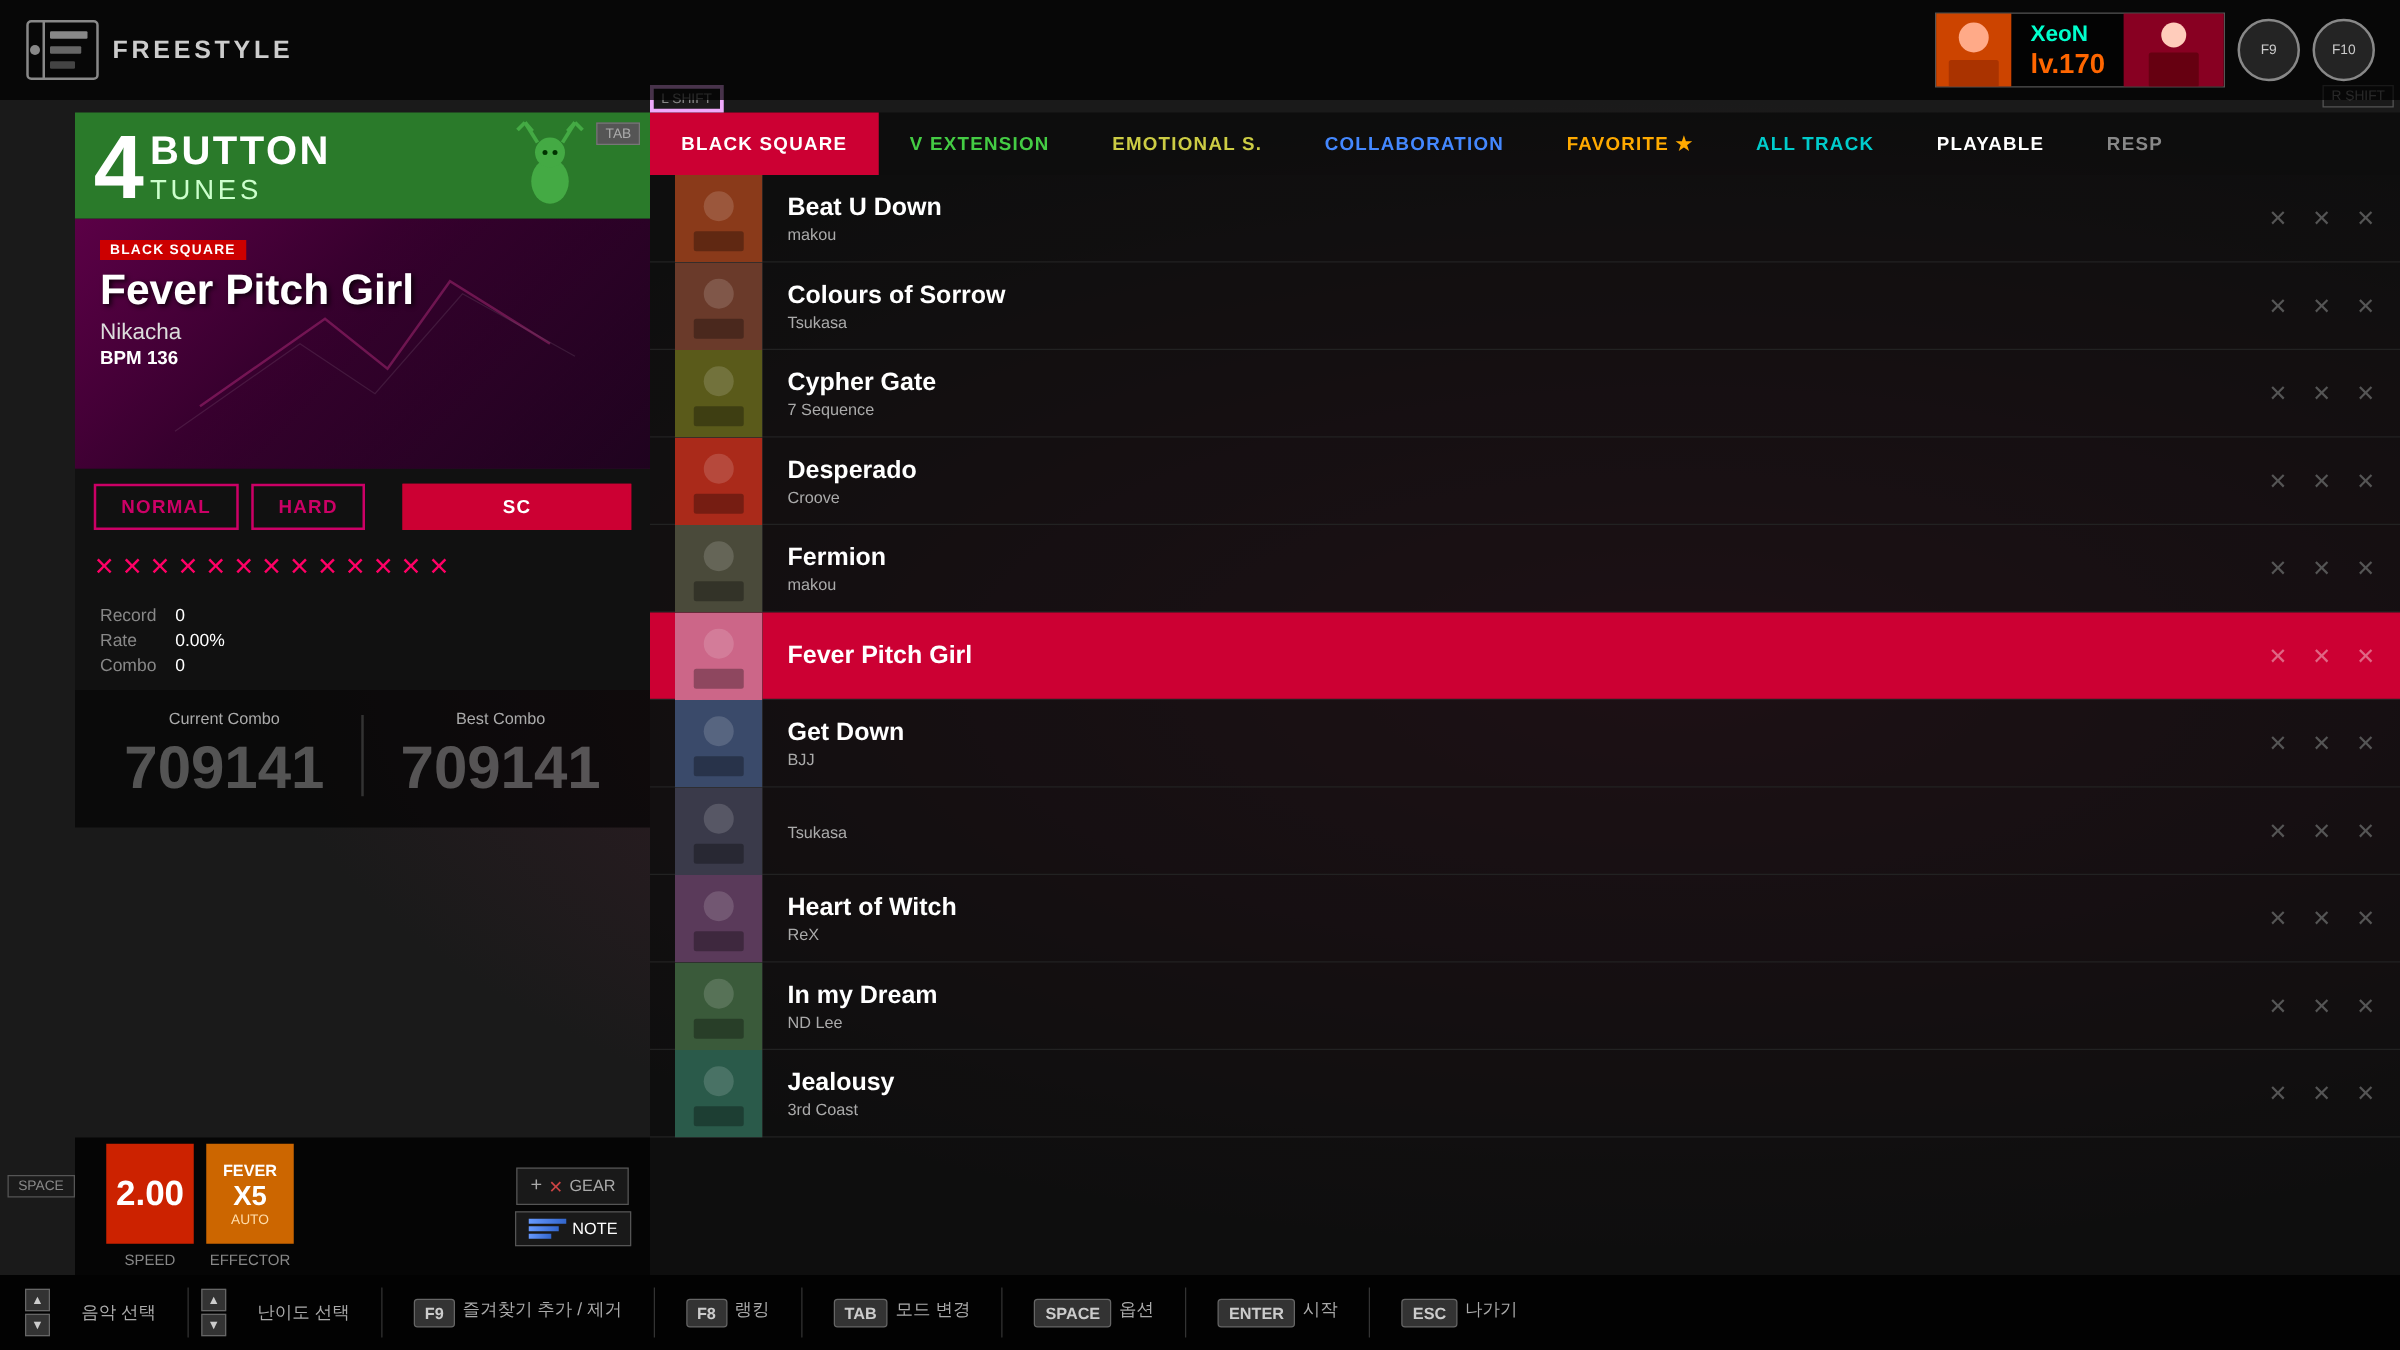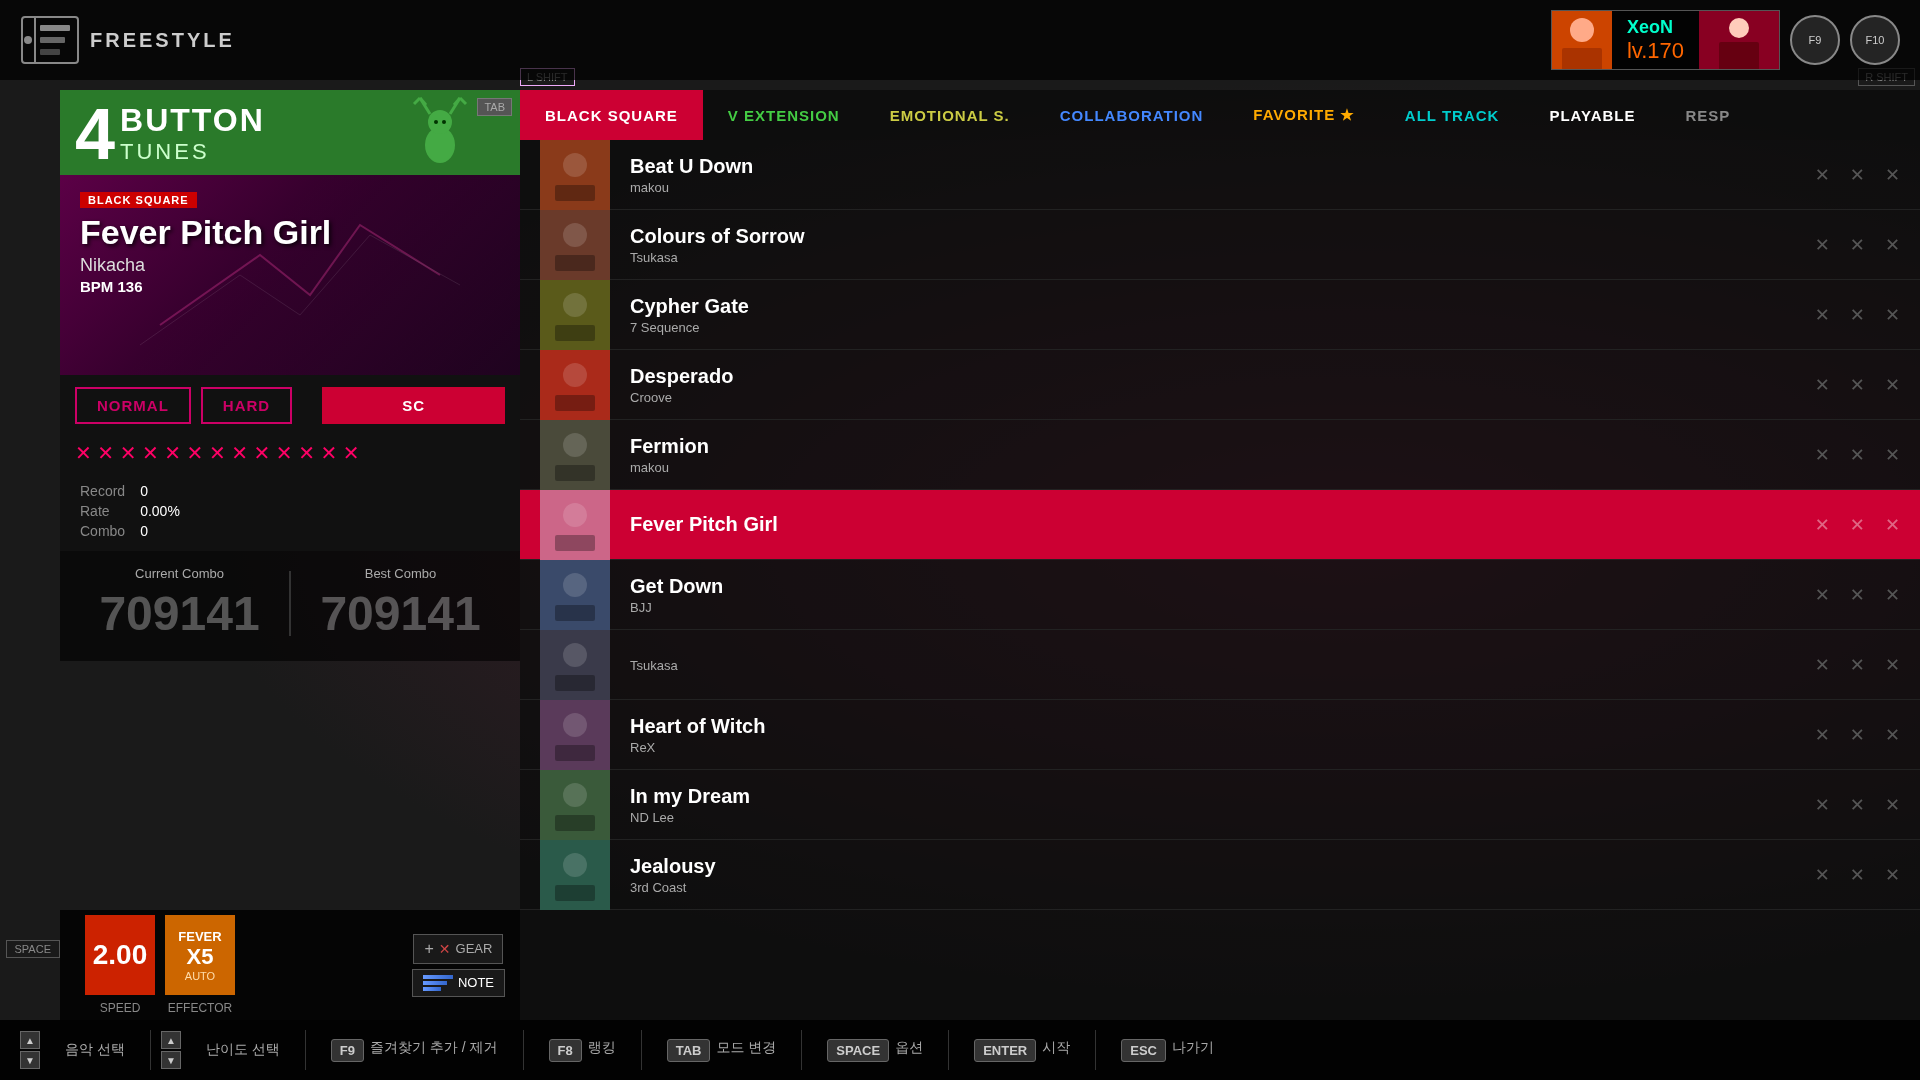--- a/index.html
+++ b/index.html
@@ -93,21 +93,21 @@
     }
 
     .profile-level {
       font-size: 14px;
       color: #aaa;
     }
 
     .profile-level span {
       color: #ff6600;
       font-size: 22px;
-      font-weight: normal;
+      font-weight: bold;
     }
 
     .profile-character {
       width: 80px;
       height: 60px;
       background: linear-gradient(135deg, #cc0033, #660011);
       position: relative;
     }
 
     .btn-circle {
@@ -470,21 +470,21 @@
       background: rgba(0,0,0,0.5);
       position: relative;
     }
 
     .l-shift-hint {
       position: absolute;
       top: -22px;
       left: 0;
       font-size: 11px;
       color: #888;
-      border: 1px solid #f0abfc;
+      border: 3px solid #f0abfc;
       padding: 2px 6px;
     }
 
     .r-shift-hint {
       position: absolute;
       top: -22px;
       right: 5px;
       font-size: 11px;
       color: #888;
       border: 1px solid #555;

